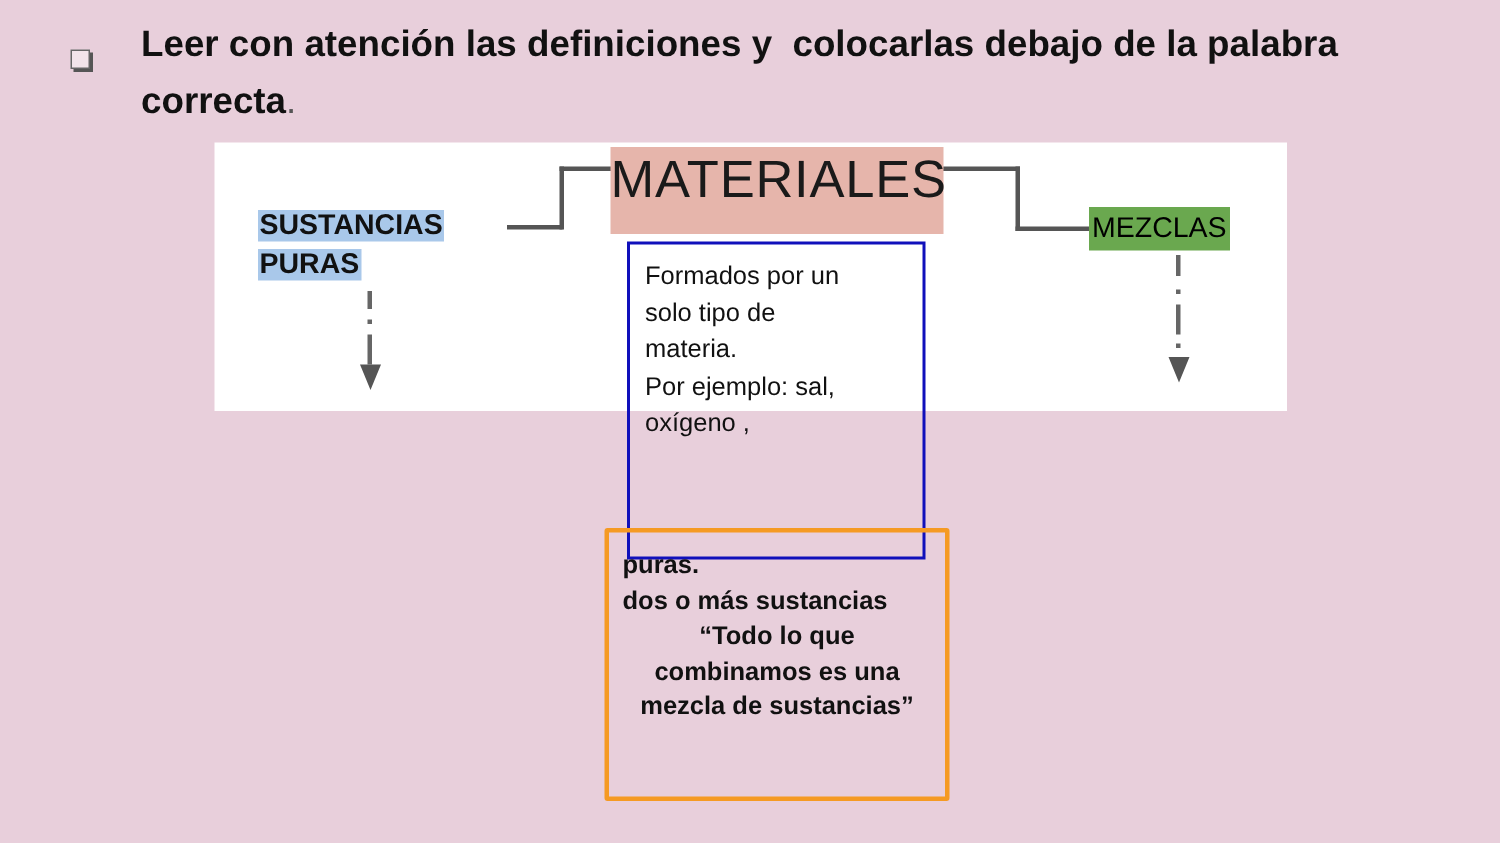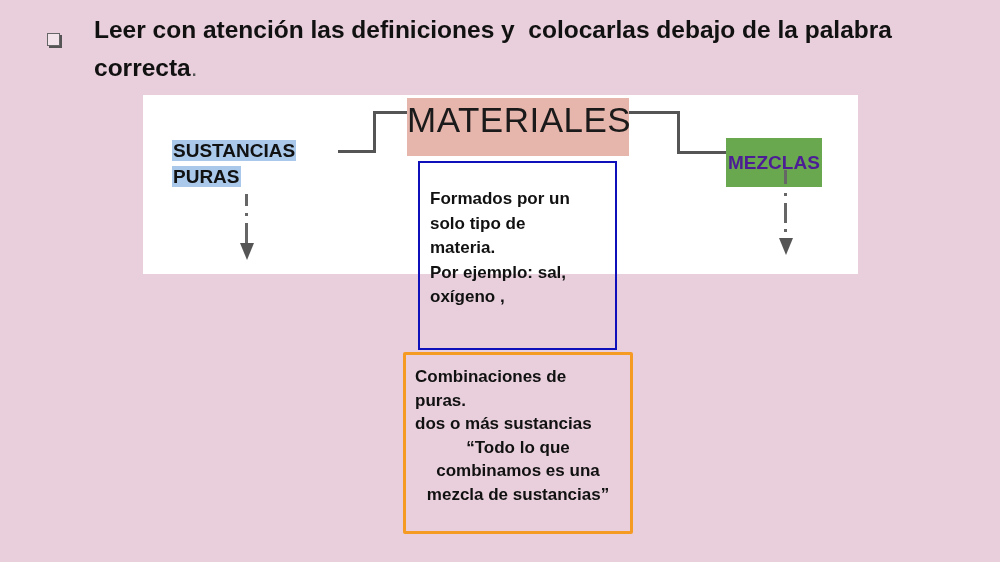--- a/index.html
+++ b/index.html
@@ -28,33 +28,33 @@
     background:#e6b5ab; color:#1a1a1a;
     font-size:35px; text-align:center; line-height:44px; letter-spacing:0.5px;
   }
   .sust-label {
     position:absolute; left:172px; top:138px; text-align:left;
     font-size:19px; font-weight:bold; color:#111; line-height:26px;
   }
   .sust-label span { background:#a9c8ea; padding:0 1px; }
   .mez-label {
     position:absolute; left:726px; top:138px; background:#6aa84f;
-    font-size:19px; font-weight:bold; color:#4c1d95; line-height:27px; padding:11px 2px;
+    font-size:19px; font-weight:normal; color:#000000; line-height:27px; padding:1px 2px;
   }
   .line { position:absolute; background:#555; }
   .dash { position:absolute; background:#666; width:3px; }
   .arrow {
     position:absolute; width:0; height:0;
     border-left:7px solid transparent; border-right:7px solid transparent;
     border-top:17px solid #555;
   }
   .def-blue {
-    position:absolute; left:418px; top:161px; width:199px; height:189px;
+    position:absolute; left:418px; top:161px; width:199px; height:212px;
     border:2.5px solid #1010bb; box-sizing:border-box;
-    padding:24px 10px; font-size:17px; font-weight:bold; color:#111; line-height:24.5px;
+    padding:9px 10px; font-size:17px; font-weight:normal; color:#111; line-height:24.5px;
   }
   .def-orange {
     position:absolute; left:403px; top:352px; width:230px; height:182px;
     border:3px solid #f59a23; border-radius:2px; box-sizing:border-box;
     padding:10px 9px; font-size:17px; font-weight:bold; color:#111; line-height:23.5px;
   }
   .def-orange .center { display:block; text-align:center; }
 </style>
 </head>
 <body>
@@ -92,19 +92,18 @@
 
 <div class="def-blue">
   <div>Formados por un</div>
   <div>solo tipo de</div>
   <div>materia.</div>
   <div>Por ejemplo: sal,</div>
   <div>oxígeno ,</div>
 </div>
 
 <div class="def-orange">
-  <div>Combinaciones de</div>
   <div>puras.</div>
   <div>dos o más sustancias</div>
   <span class="center">“Todo lo que</span>
   <span class="center">combinamos es una</span>
   <span class="center">mezcla de sustancias”</span>
 </div>
 
 </body></html>

